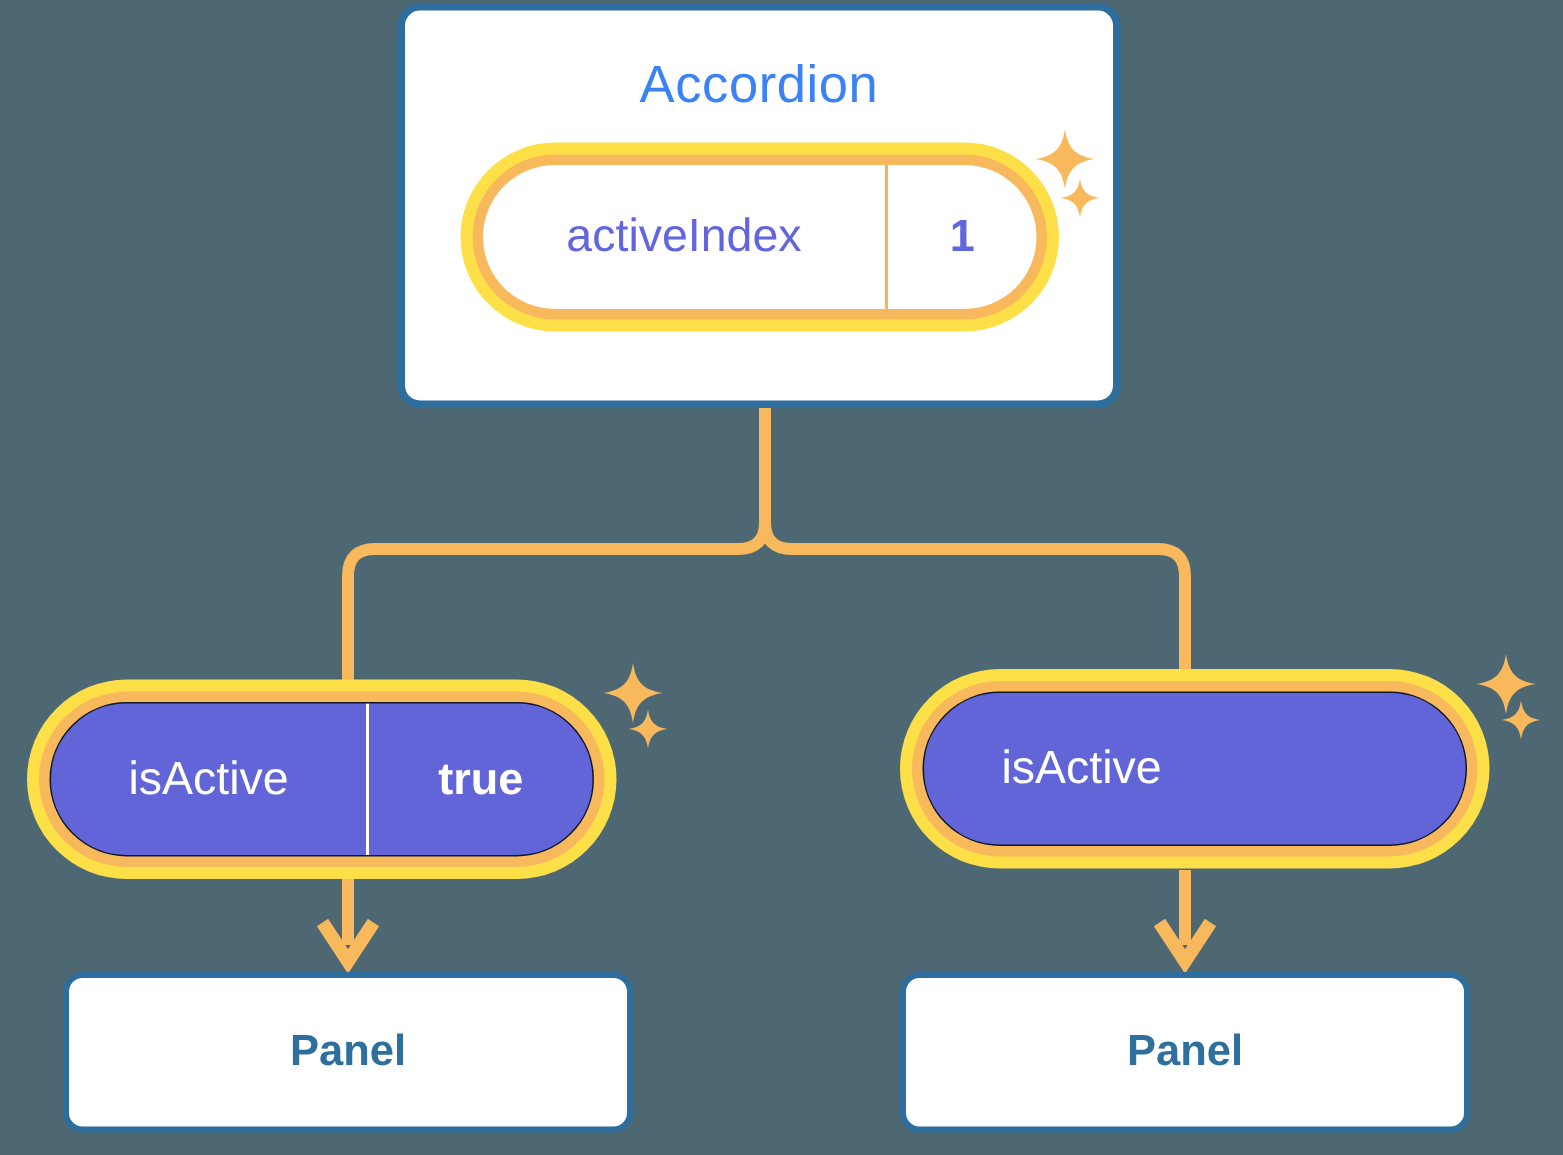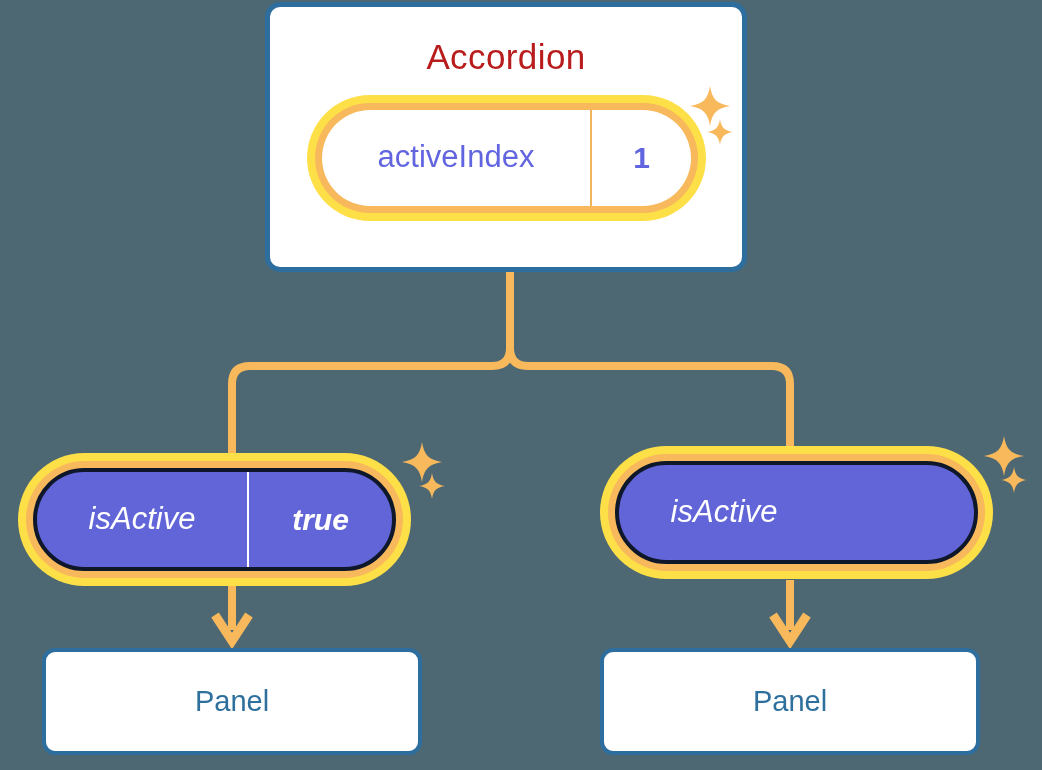--- a/index.html
+++ b/index.html
@@ -42,21 +42,21 @@
     top: 2px;
     width: 482px;
     height: 270px;
   }
   .card-title {
     position: absolute;
     left: 0;
     right: 0;
     top: 30px;
     text-align: center;
-    color: #b91c1c;
+    color: #3b82f6;
     font-size: 35px;
     letter-spacing: 0.4px;
   }
 
   
   .card-panel {
     width: 380px;
     height: 107px;
     border-radius: 13px;
     border-width: 4px;
@@ -64,20 +64,21 @@
   .panel-left  { left: 42px;  top: 648px; }
   .panel-right { left: 600px; top: 648px; }
   .panel-label {
     position: absolute;
     left: 0; right: 0; top: 0; bottom: 0;
     display: flex;
     align-items: center;
     justify-content: center;
     color: #2e709d;
     font-size: 29px;
+    font-weight: bold;
   }
 
   
   .pill-wrap {
     position: absolute;
     display: flex;
     align-items: center;
     box-sizing: border-box;
     border-radius: 999px;
   }
@@ -112,22 +113,21 @@
   .pill-body.light .pill-key,
   .pill-body.light .pill-val {
     color: #6265e0;
   }
   .pill-body.light .pill-val {
     border-left: 2px solid #f0b45e;
   }
   
   .pill-body.solid {
     background: #6265d8;
-    border: 4px solid #0f172a;
-    font-style: italic;
+    border: 1px solid #0f172a;
   }
   .pill-body.solid .pill-key,
   .pill-body.solid .pill-val {
     color: #ffffff;
   }
   .pill-body.solid .pill-val {
     border-left: 2px solid #ffffff;
   }
   .pill-key, .pill-val {
     display: flex;

